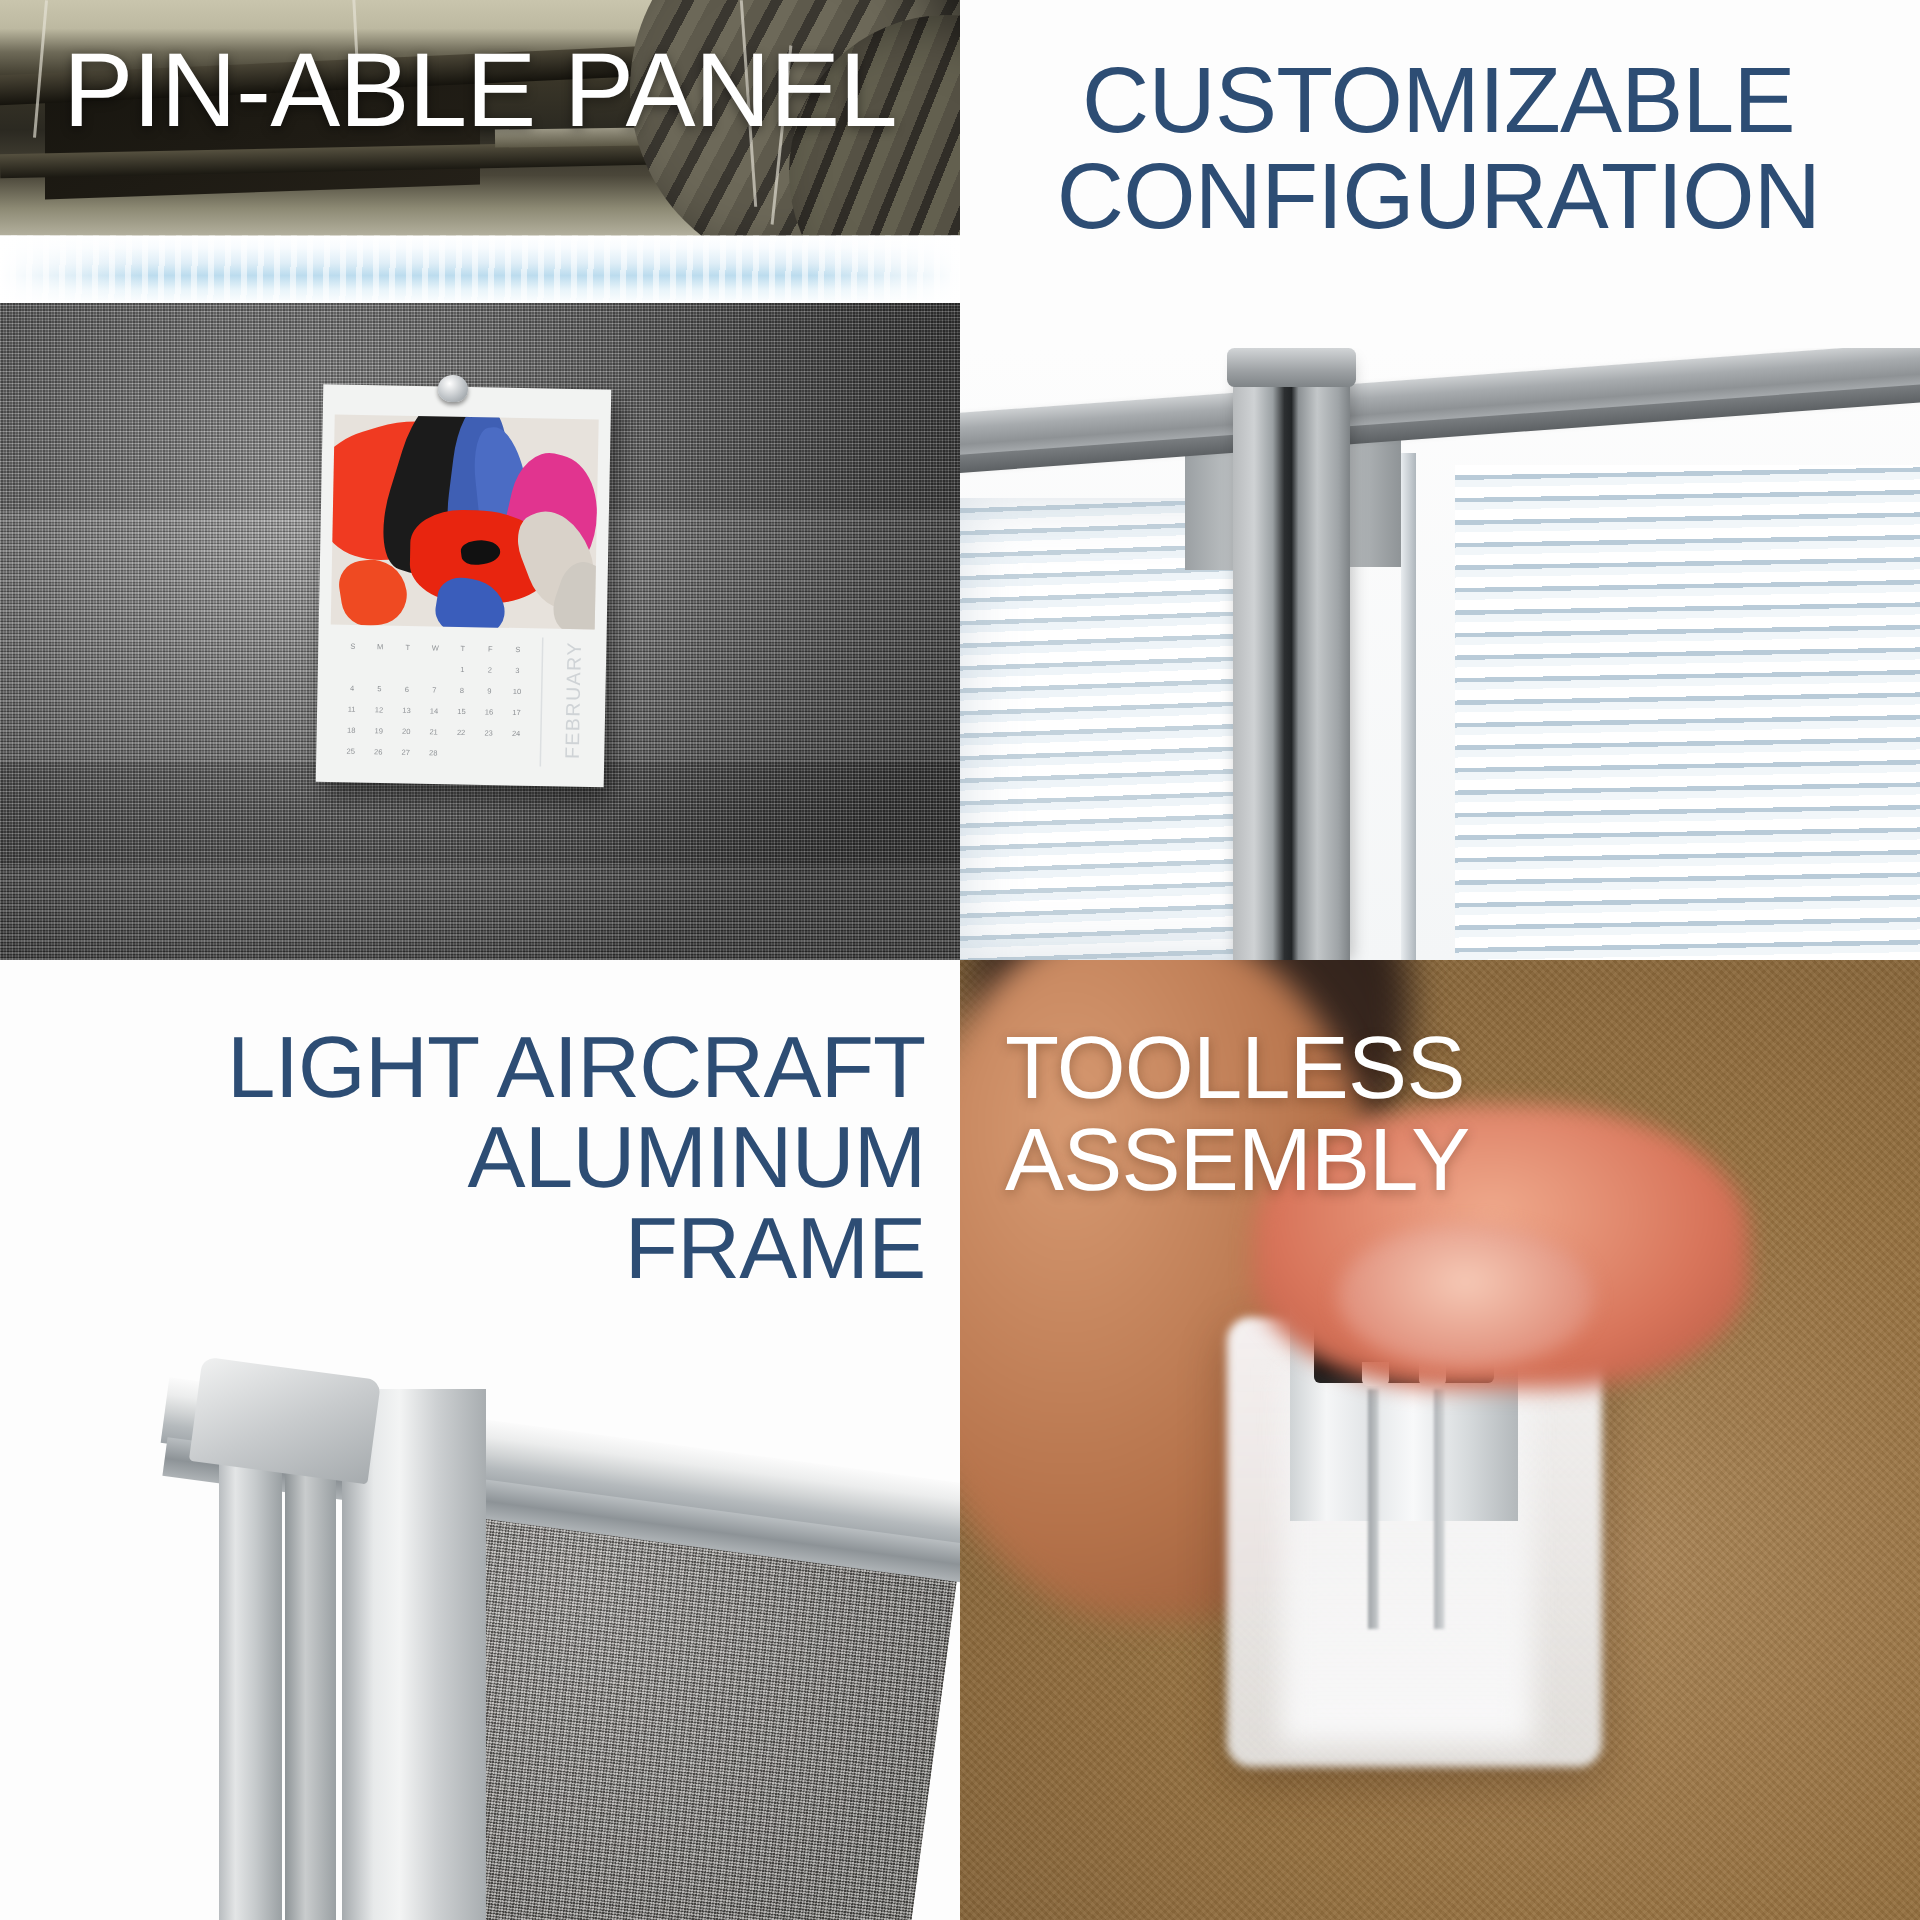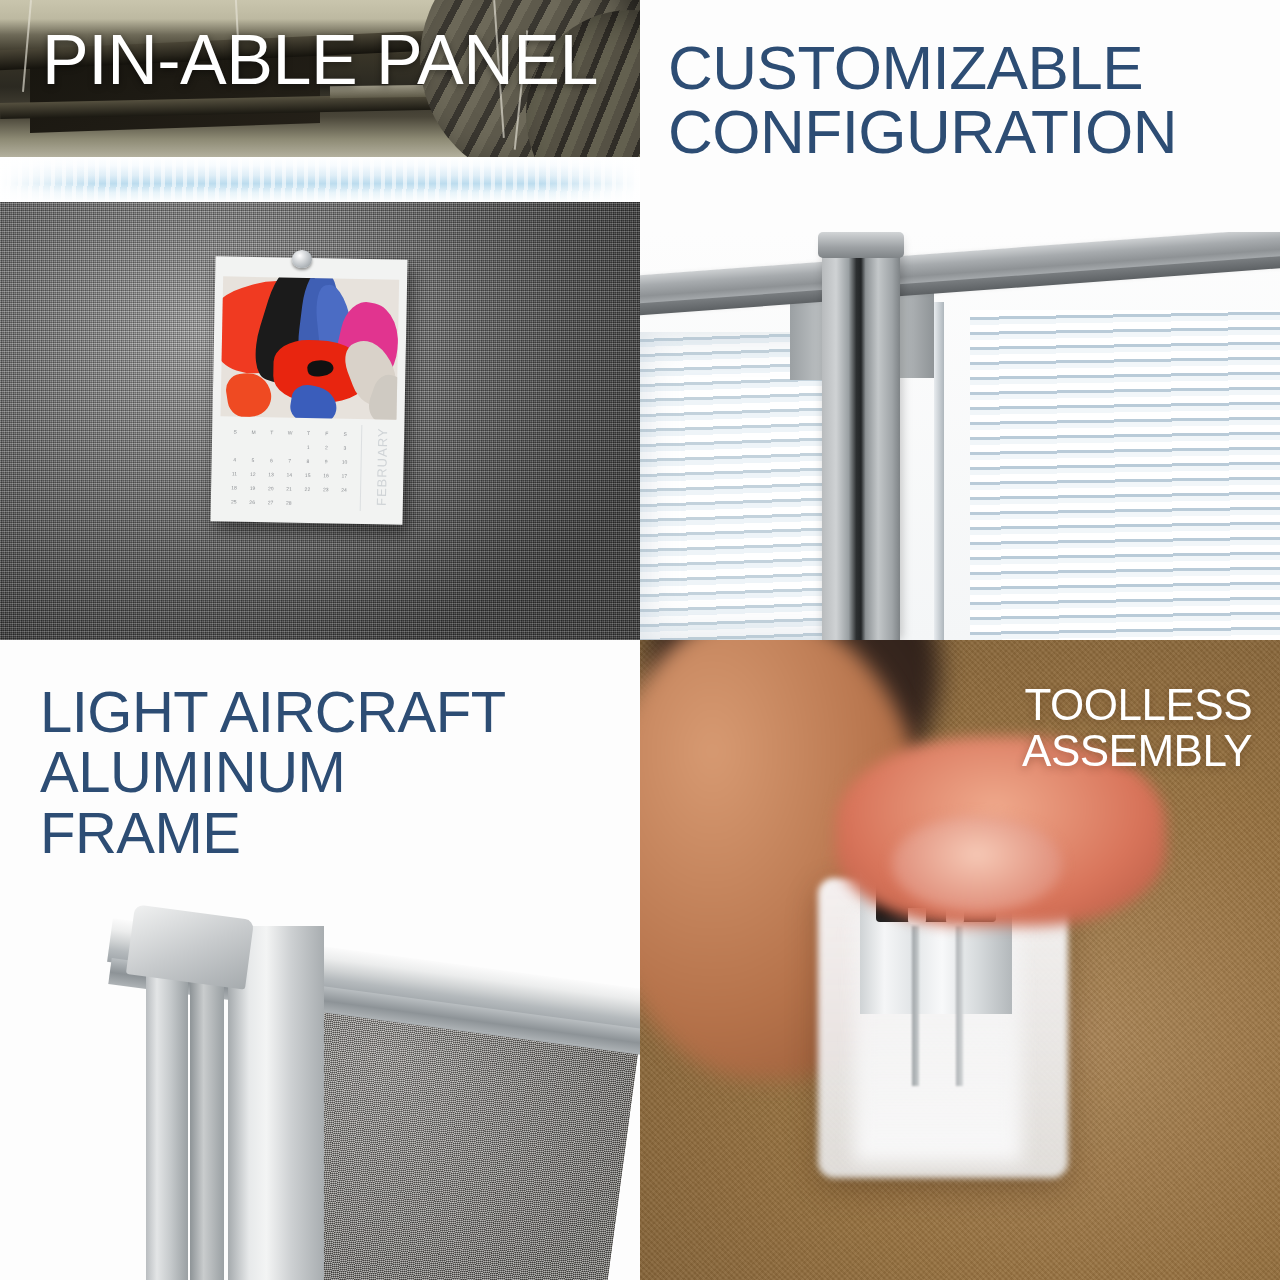--- a/index.html
+++ b/index.html
@@ -95,21 +95,21 @@
   .a11{left:150px;top:96px;width:36px;height:48px;background:#cfcac2;transform:rotate(18deg);border-radius:12px;}
   .cal-grid{position:absolute;left:16px;top:172px;width:124px;height:76px;}
   .cal-grid .row{display:flex;justify-content:space-between;height:14px;}
   .cal-grid .row b{font-weight:400;font-size:5px;color:#8e9195;width:14px;text-align:center;}
   .cal-month{position:absolute;right:14px;top:168px;font-size:13px;letter-spacing:1px;
           color:#cfd3d6;font-weight:400;transform:rotate(180deg);writing-mode:vertical-rl;}
   .cal-line{position:absolute;right:42px;top:166px;width:1px;height:86px;background:#dcdfe1;}
 
   
   #q2{background:#fdfdfd;}
-  #q2 .headline{left:28px;right:30px;top:36px;text-align:left;font-size:62px;}
+  #q2 .headline{left:28px;right:30px;top:36px;text-align:center;font-size:62px;}
   .winscene{position:absolute;left:0;top:232px;width:640px;height:408px;overflow:hidden;
           background:linear-gradient(180deg,#fdfdfd,#f4f6f7);}
   .blind-l{position:absolute;left:0;top:100px;width:260px;height:308px;
           background:repeating-linear-gradient(178deg,#ffffff 0 7px,#c3d2dc 7px 10px,#eef4f8 10px 15px);
           box-shadow:inset 0 0 40px rgba(150,170,185,.35);}
   .blind-r{position:absolute;left:330px;top:78px;width:310px;height:330px;
           background:repeating-linear-gradient(179deg,#ffffff 0 7px,#b9cbd8 7px 10px,#f1f6f9 10px 15px);}
   .sky{position:absolute;left:336px;top:84px;width:300px;height:150px;
           background:linear-gradient(180deg,#f3f1e4,#dfe7ee);opacity:.55;}
   .bldg{position:absolute;left:420px;top:150px;width:180px;height:70px;
@@ -129,21 +129,21 @@
           background:linear-gradient(180deg,#d2d5d7,#9ca0a3 60%,#7f8487);}
   .post-br{position:absolute;left:150px;top:52px;width:34px;height:96px;
           background:linear-gradient(90deg,#9ba0a3,#c0c4c6);}
   .post-br2{position:absolute;left:254px;top:52px;width:40px;height:94px;
           background:linear-gradient(90deg,#c0c4c6,#8f9497);}
   .glassedge{position:absolute;left:294px;top:70px;width:10px;height:338px;
           background:linear-gradient(90deg,#e8ecef,#aeb6bc);}
 
   
   #q3{background:#fdfdfd;}
-  #q3 .headline{left:40px;right:23px;top:42px;font-size:58px;}
+  #q3 .headline{left:40px;right:23px;top:42px;text-align:right;font-size:58px;}
   .framescene{position:absolute;left:0;top:0;width:640px;height:640px;overflow:hidden;}
   .f-top{position:absolute;left:110px;top:278px;width:600px;height:44px;
           transform:rotate(7.6deg);transform-origin:left center;
           background:linear-gradient(180deg,#fbfbfb 0%,#eceded 26%,#cfd2d3 52%,#b5babd 72%,#9ea4a8 100%);}
   .f-top2{position:absolute;left:110px;top:318px;width:600px;height:26px;
           transform:rotate(7.6deg);transform-origin:left center;
           background:linear-gradient(180deg,#b9bec1,#8d9397 55%,#aeb3b6);}
   .f-cap{position:absolute;left:130px;top:272px;width:120px;height:70px;border-radius:9px 9px 3px 3px;
           background:linear-gradient(150deg,#f0f1f1,#c8cbcd 52%,#a6abae);
           transform:rotate(7.6deg);}
@@ -159,21 +159,21 @@
           transform:rotate(7.6deg);transform-origin:left top;
           background:#8a8782;}
   .f-fabric .weave2{position:absolute;inset:0;
           background:
             repeating-linear-gradient(0deg,rgba(255,255,255,.30) 0 1px,rgba(0,0,0,.24) 1px 2px),
             repeating-linear-gradient(90deg,rgba(255,255,255,.24) 0 1px,rgba(0,0,0,.26) 1px 2px),
             radial-gradient(circle at 22% 20%,#9b9894,#6f6d69 76%);}
 
   
   #q4{background:#8b6a44;}
-  #q4 .headline{left:30px;right:28px;top:42px;text-align:right;font-size:44px;
+  #q4 .headline{left:30px;right:28px;top:42px;text-align:left;font-size:59px;
                 text-shadow:0 2px 8px rgba(60,30,10,.35);}
   .carpet{position:absolute;inset:0;
           background:
             radial-gradient(ellipse at 70% 62%,#a98456 0%,#95703f 48%,#7d5e36 100%);}
   .carpet:after{content:"";position:absolute;inset:0;opacity:.30;
           background:repeating-linear-gradient(44deg,rgba(255,255,255,.14) 0 2px,rgba(0,0,0,.12) 2px 4px),
                      repeating-linear-gradient(134deg,rgba(255,255,255,.10) 0 2px,rgba(0,0,0,.10) 2px 4px);}
   .arm{position:absolute;left:-40px;top:-30px;width:330px;height:470px;border-radius:50% 54% 46% 50%;
           background:radial-gradient(ellipse at 34% 30%,#d79a72,#b5724a 58%,#8e5433 100%);
           filter:blur(10px);}

